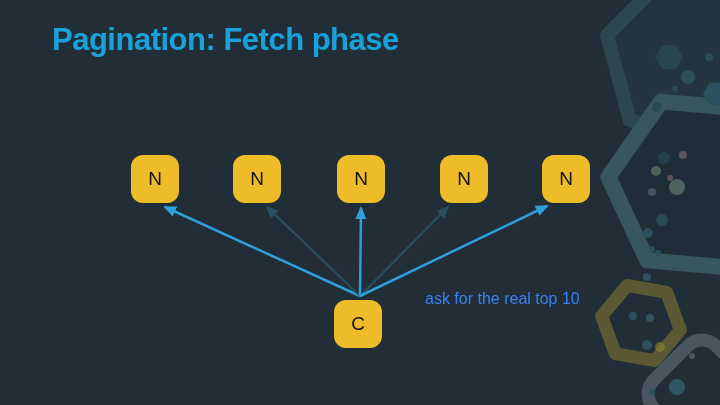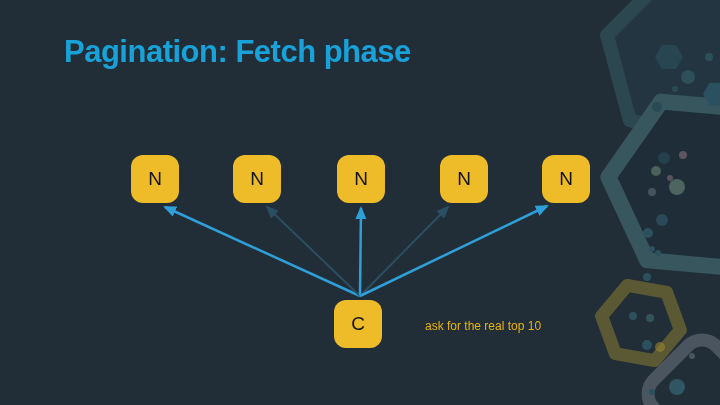--- a/index.html
+++ b/index.html
@@ -14,21 +14,21 @@
   .deco-svg, .arrow-svg {
     position: absolute;
     left: 0; top: 0;
     width: 720px; height: 405px;
     pointer-events: none;
   }
   .deco-svg { z-index: 1; }
   .slide-title {
     position: absolute;
     left: 48px; top: 18px;
-    margin: 16px;
+    margin: 4px;
     z-index: 3;
     font-size: 31px;
     font-weight: 700;
     letter-spacing: -0.5px;
     color: #18a2d9;
   }
   .node {
     position: absolute;
     width: 48px; height: 48px;
     border-radius: 12px;
@@ -46,24 +46,24 @@
   .node-n4 { left: 440px; top: 155px; }
   .node-n5 { left: 542px; top: 155px; }
   .node-c  { left: 334px; top: 300px; }
   .arrow-svg { z-index: 5; }
   .arrow-bright { stroke: #2f9fd9; stroke-width: 2.5; }
   .arrow-dim    { stroke: #2a4f63; stroke-width: 2; }
   .head-bright  { fill: #2f9fd9; }
   .head-dim     { fill: #2a4f63; }
   .annotation {
     position: absolute;
-    left: 425px; top: 319px;
+    left: 425px; top: 290px;
     z-index: 4;
-    font-size: 12px;
-    color: #eab308;
+    font-size: 16px;
+    color: #3b82f6;
   }
 </style>
 </head>
 <body>
 
 <div class="slide">
 
   <svg class="deco-svg" viewBox="0 0 720 405" aria-hidden="true">
     <g>
       <polygon points="777,81 714.8,143 629.8,120.2 607,35.2 669.2,-27 754.2,-4.2" fill="#233540" stroke="#2c4750" stroke-width="14" stroke-linejoin="round"></polygon>

